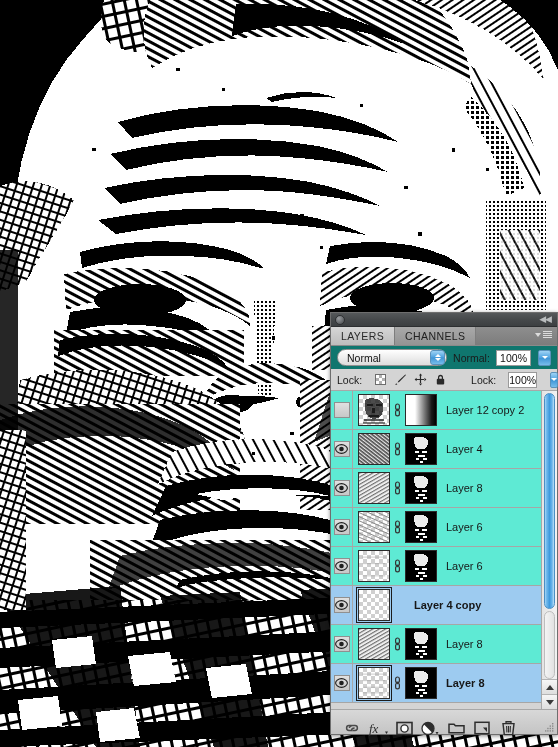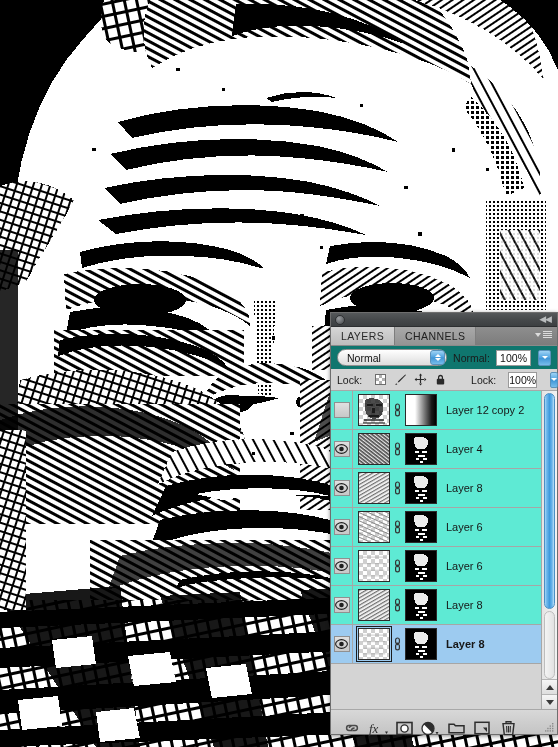--- a/index.html
+++ b/index.html
@@ -731,20 +731,38 @@
                     <rect x="10" y="18" width="4" height="2"></rect>
                     <rect x="17" y="18" width="5" height="2"></rect>
                     <rect x="13" y="22" width="7" height="2"></rect>
                     <rect x="11" y="26" width="3" height="2"></rect>
                     <rect x="18" y="26" width="4" height="2"></rect>
                     <rect x="15" y="29" width="3" height="2"></rect>
                   </g>
                 </svg></div>
             </div>
             <div class="name-cell">Layer 6</div>
+          </div>
+          <div class="layer-row selected">
+            <div class="eye-cell">
+              <div class="eye-box">
+                <svg width="13" height="10" viewBox="0 0 13 10">
+                  <path d="M6.5 0.6 C10 0.6 12.4 3.4 12.4 5 C12.4 6.6 10 9.4 6.5 9.4 C3 9.4 0.6 6.6 0.6 5 C0.6 3.4 3 0.6 6.5 0.6 Z" fill="none" stroke="#1f1f1f" stroke-width="1.1"></path>
+                  <circle cx="6.5" cy="5" r="2.3" fill="#1f1f1f"></circle>
+                </svg>
+              </div>
+            </div>
+            <div class="thumb-cell">
+              <div class="thumb sel-outline">
+                <div class="checker-bg"></div>
+              </div>
+            </div>
+            <div class="link-cell"></div>
+            <div class="mask-cell"></div>
+            <div class="name-cell bold">Layer 4 copy</div>
           </div>
           <div class="layer-row">
             <div class="eye-cell">
               <div class="eye-box">
                 <svg width="13" height="10" viewBox="0 0 13 10">
                   <path d="M6.5 0.6 C10 0.6 12.4 3.4 12.4 5 C12.4 6.6 10 9.4 6.5 9.4 C3 9.4 0.6 6.6 0.6 5 C0.6 3.4 3 0.6 6.5 0.6 Z" fill="none" stroke="#1f1f1f" stroke-width="1.1"></path>
                   <circle cx="6.5" cy="5" r="2.3" fill="#1f1f1f"></circle>
                 </svg>
               </div>
             </div>

